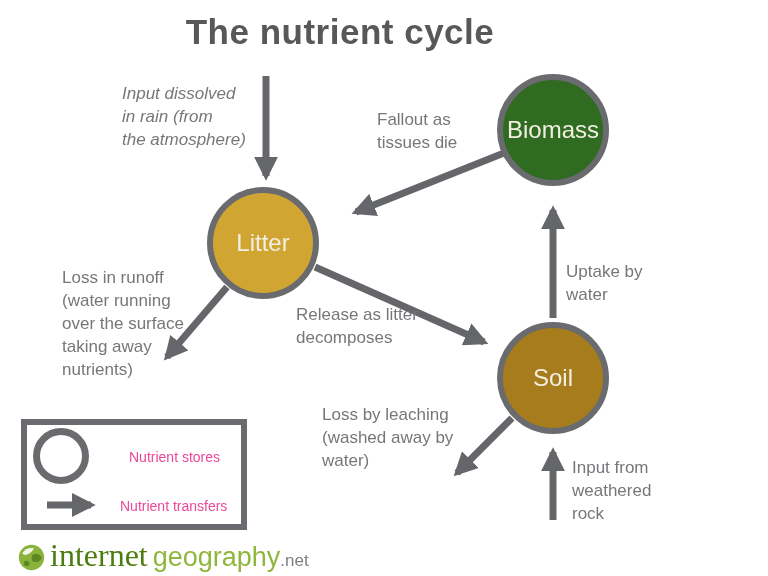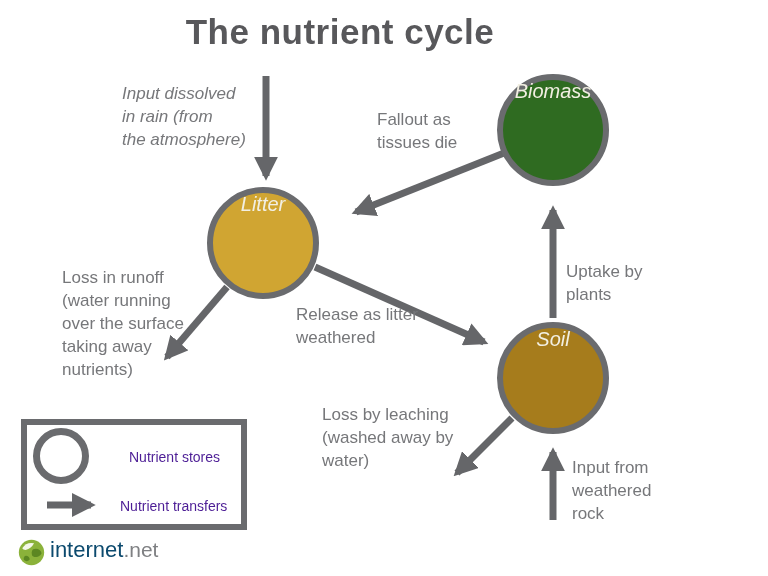--- a/index.html
+++ b/index.html
@@ -8,22 +8,22 @@
     font-family:"Liberation Sans", sans-serif; overflow:hidden;
   }
   .title {
     position:absolute; top:12px; left:0; width:100%; text-align:center;
     font-size:35px; font-weight:bold; color:#58585b; letter-spacing:0.5px;
   }
   svg.layer { position:absolute; left:0; top:0; }
   .node {
     position:absolute; width:112px; height:112px; box-sizing:border-box;
     border:6px solid #6a6b6e; border-radius:50%;
-    display:flex; justify-content:center;
-    color:#f2efe2; font-size:20px;font-style:italic;
+    display:flex; align-items:center; justify-content:center;
+    color:#f2efe2; font-size:24px;
   }
   .node-biomass { left:497px; top:74px;  background:#2f6b21; }
   .node-litter  { left:207px; top:187px; background:#d0a532; }
   .node-soil    { left:497px; top:322px; background:#a67c1c; }
   .flabel {
     position:absolute; color:#76777a; font-size:17px; line-height:23px;
     white-space:pre-line;
   }
   .lbl-input-rain { left:122px; top:82px;font-style:italic; }
   .lbl-fallout    { left:377px; top:108px; }
@@ -33,28 +33,28 @@
   .lbl-leaching   { left:322px; top:403px; }
   .lbl-weathered  { left:572px; top:456px; }
   .legend-box {
     position:absolute; left:21px; top:419px; width:226px; height:111px;
     box-sizing:border-box; border:6px solid #6a6b6e;
   }
   .legend-circle {
     position:absolute; left:33px; top:428px; width:56px; height:56px;
     box-sizing:border-box; border:7px solid #6a6b6e; border-radius:50%;
   }
-  .legend-label { position:absolute; color:#4c1d95; font-size:14px; }
+  .legend-label { position:absolute; color:#ec4899; font-size:14px; }
   .legend-stores    { left:129px; top:449px; }
   .legend-transfers { left:120px; top:498px; }
   .logo { position:absolute; left:18px; top:537px; display:flex; align-items:baseline; }
   .logo .globe { align-self:center; margin-right:5px; position:relative; top:2px; }
-  .logo-w1 { color:#0c4a6e; font-size:22px; }
+  .logo-w1 { color:#4d7c0f; font-size:32px;font-family:Liberation Serif, serif; }
   .logo-w2 { color:#8fb73e; font-size:27px; margin-left:5px; }
-  .logo-w3 { color:#7f8083; font-size:21px; }
+  .logo-w3 { color:#7f8083; font-size:17px; }
 </style>
 </head>
 <body>
 
 <div class="canvas">
 
   <div class="title">The nutrient cycle</div>
 
   <svg class="layer" width="768" height="576" viewBox="0 0 768 576">
     <defs>
@@ -88,38 +88,39 @@
 in rain (from
 the atmosphere)</div>
   <div class="flabel lbl-runoff">Loss in runoff
 (water running
 over the surface
 taking away
 nutrients)</div>
   <div class="flabel lbl-fallout">Fallout as
 tissues die</div>
   <div class="flabel lbl-release">Release as litter
-weathered</div>
+decomposes</div>
   <div class="flabel lbl-uptake">Uptake by
-plants</div>
+water</div>
   <div class="flabel lbl-weathered">Input from
 weathered rock</div>
   <div class="flabel lbl-leaching">Loss by leaching
 (washed away by
 water)</div>
 
   <div class="legend-box"></div>
   <div class="legend-circle"></div>
   <div class="legend-label legend-stores">Nutrient stores</div>
   <div class="legend-label legend-transfers">Nutrient transfers</div>
 
   <div class="logo">
     <svg class="globe" width="27" height="27" viewBox="0 0 32 32">
       <circle cx="16" cy="16" r="15" fill="#8bb23a"></circle>
       <path d="M5 11 Q10 3 19 5 Q16 11 9 13 Q6 13 5 11 Z" fill="#f4f7e8"></path>
       <path d="M18 12 Q26 10 28 17 Q24 24 17 20 Q15 15 18 12 Z" fill="#5c8722"></path>
       <path d="M8 20 Q13 19 14 24 Q11 28 7 25 Q6 22 8 20 Z" fill="#5c8722"></path>
     </svg>
     <span class="logo-w1">internet</span>
+    <span class="logo-w2">geography</span>
     <span class="logo-w3">.net</span>
   </div>
 
 </div>
 
 </body></html>

